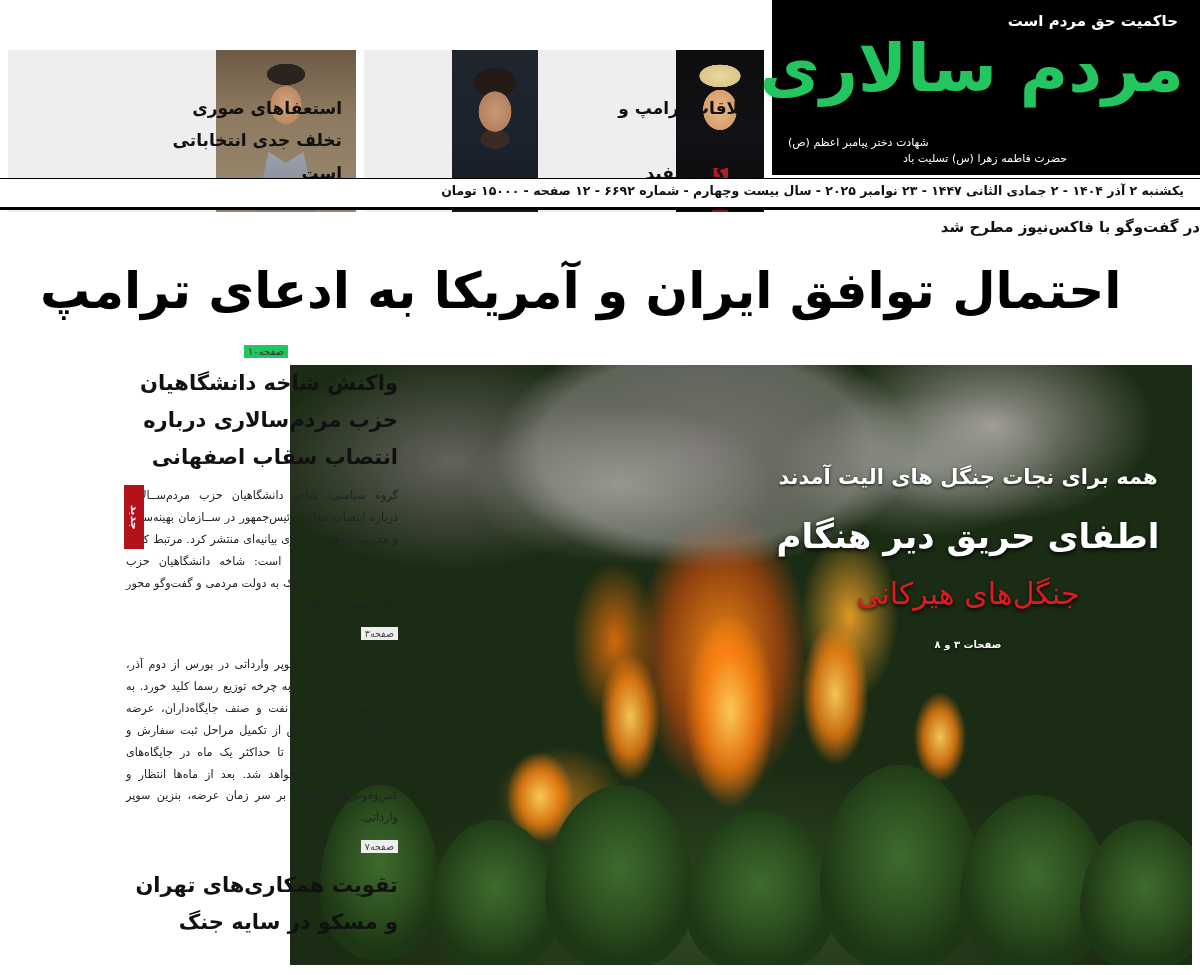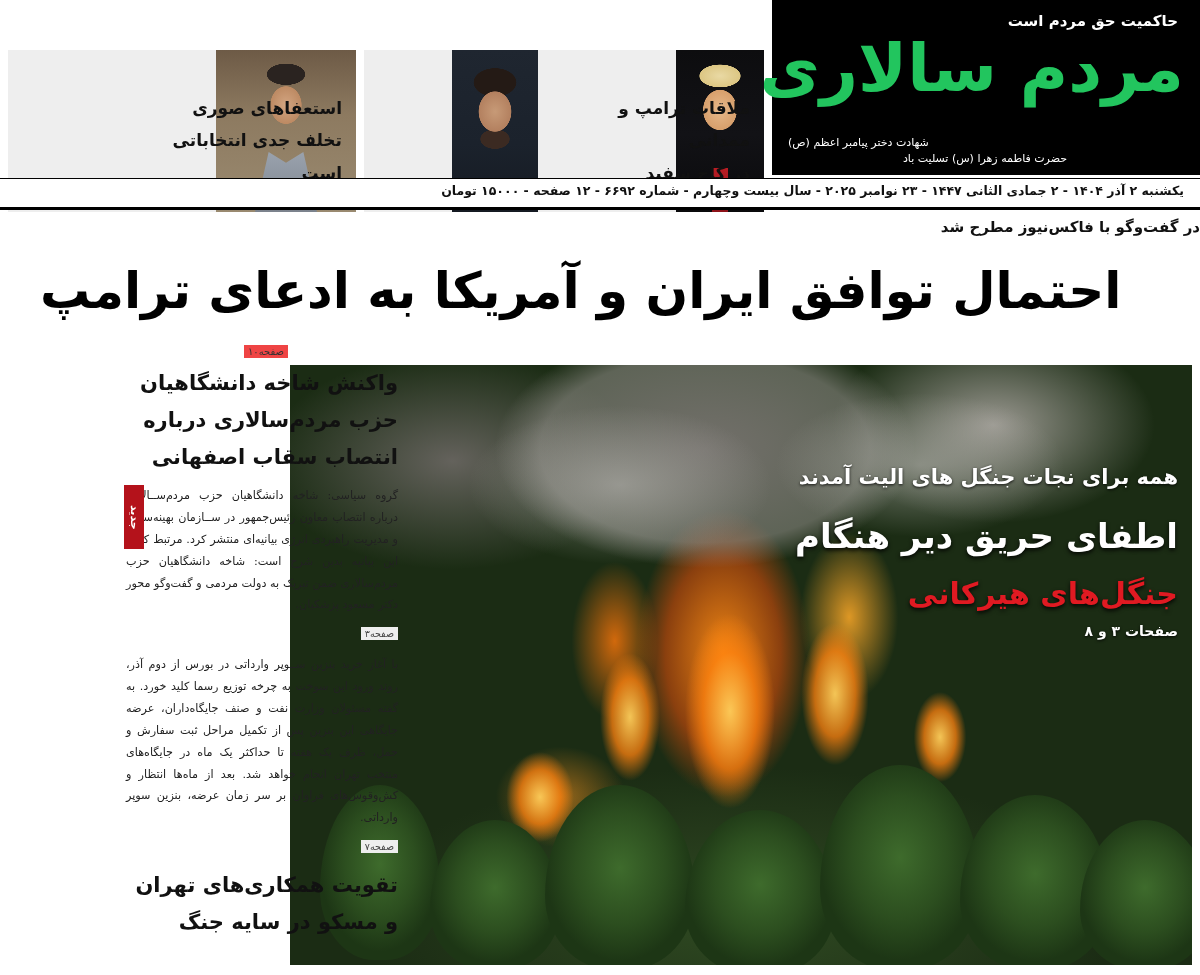--- a/index.html
+++ b/index.html
@@ -183,58 +183,58 @@
   }
   .flame {
     position: absolute;
     background: radial-gradient(ellipse 50% 50% at 50% 60%, rgba(255,205,90,0.95) 0%, rgba(255,130,15,0.75) 45%, rgba(200,60,5,0) 75%);
     border-radius: 50% 50% 40% 40%;
   }
 
   
   .photo-text {
     position: absolute; top: 100px; right: 14px;
-    width: 420px; text-align: right; color: #fff;
+    width: 420px; text-align: center; color: #fff;
   }
   .pt-kicker {
     font-size: 21px; font-weight: bold; color: #ffffff;
     text-shadow: 0 1px 3px rgba(0,0,0,0.85);
     margin-bottom: 22px;
   }
   .pt-title {
     font-size: 34px; font-weight: bold; color: #ffffff;
     text-shadow: 0 2px 4px rgba(0,0,0,0.9);
     line-height: 1.5;
   }
   .pt-title-red {
-    font-size: 30px; font-weight: bold; color: #e01a22;
+    font-size: 30px; font-weight: normal; color: #e01a22;
     text-shadow: 0 2px 4px rgba(0,0,0,0.9);
     margin-top: 14px;
   }
   .pt-sub {
     margin-top: 26px;
     font-size: 14.5px; color: #ffffff; font-weight: bold;
     text-shadow: 0 1px 3px rgba(0,0,0,0.9);
   }
   .pt-flag {
     display: inline-block;
     width: 18px; height: 11px; margin-right: 6px;
     background: linear-gradient(90deg, #e01a22 0 40%, #ffffff 40% 100%);
     transform: skewX(-18deg);
     vertical-align: middle;
   }
   .pt-pages {
-    margin-top: 12px;
-    font-size: 14px; color: #ffffff; font-weight: bold;
+    margin-top: 28px;
+    font-size: 10px; color: #ffffff; font-weight: bold;
     text-shadow: 0 1px 3px rgba(0,0,0,0.9);
   }
   .page-ref-left {
     position: absolute; top: 345px; right: 912px;
     font-size: 10px; color: #333;
-    background: #ef4444; padding: 1px 4px;
+    background: #22c55e; padding: 1px 4px;
   }
 
   
   .col {
     position: absolute; top: 365px; left: 14px;
     width: 272px; height: 600px;
     text-align: right;
   }
   .col-title {
     font-size: 21px; font-weight: bold; color: #111;

